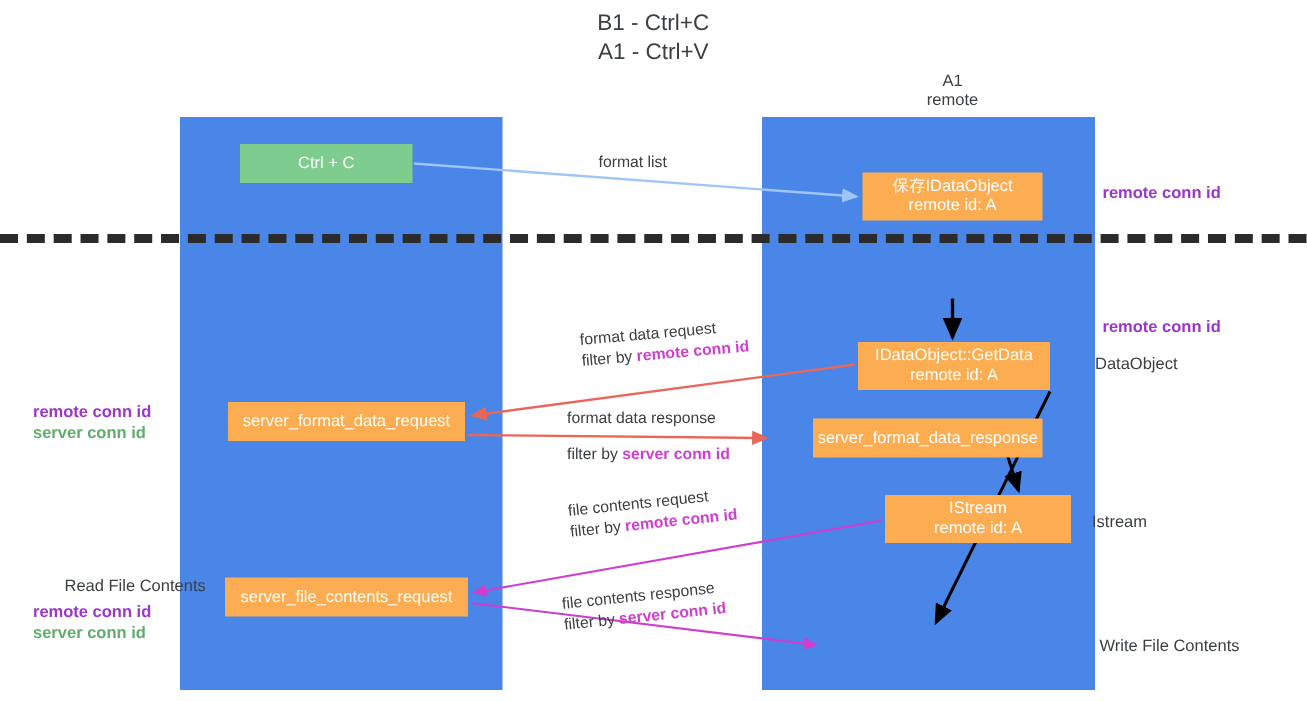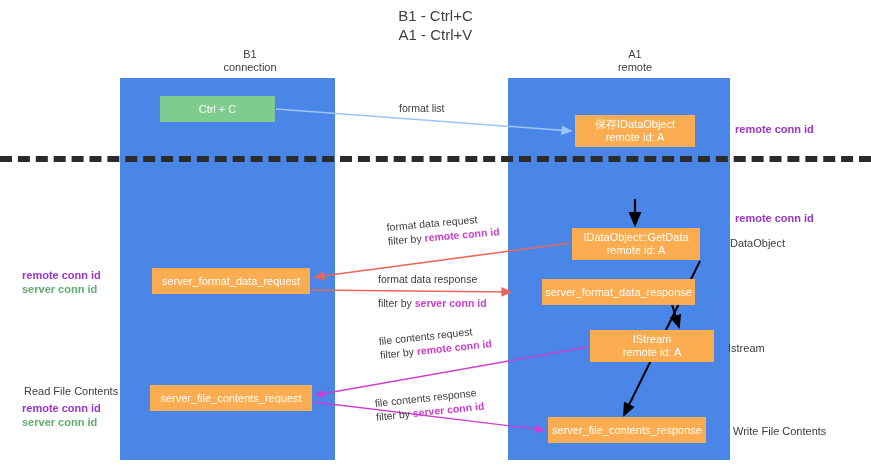--- a/index.html
+++ b/index.html
@@ -62,21 +62,21 @@
   .side .purple{color:#9b36c9;font-weight:bold;}
   .side .green{color:#5fae6e;font-weight:bold;}
   .side .plain{color:#3c4043;}
 
   #s-remote1{left:735px;top:122px;}
   #s-remote2{left:735px;top:211px;}
   #s-dataobject{left:730px;top:236px;}
   #s-istream{left:728px;top:341px;}
   #s-writefile{left:733px;top:424px;}
   #s-left-conn{left:22px;top:268px;text-align:left;}
-  #s-readfile{left:24px;top:384px;}
+  #s-readfile{left:43px;top:384px;}
   #s-left-conn2{left:22px;top:401px;}
 
   
   .elabel{
     position:absolute;font-size:10.5px;line-height:14px;color:#3c4043;
     white-space:nowrap;
   }
   .elabel .purple{color:#cf3ecf;font-weight:bold;}
 
   #e-formatlist{left:399px;top:101px;}
@@ -90,24 +90,20 @@
 </head>
 <body>
 
 <div id="stage">
 
   <div class="title">
     <div>B1 - Ctrl+C</div>
     <div>A1 - Ctrl+V</div>
   </div>
 
-  <div class="colhead" id="head-b1">
-    <div>B1</div>
-    <div>connection</div>
-  </div>
   <div class="colhead" id="head-a1">
     <div>A1</div>
     <div>remote</div>
   </div>
 
   <div class="lane" id="lane-b1"></div>
   <div class="lane" id="lane-a1"></div>
 
   <svg id="wires" viewBox="0 0 871 467">
     <defs>
@@ -169,23 +165,20 @@
 
   <div class="node orange" id="n-istream">
     <div>IStream</div>
     <div class="l2">remote id: A</div>
   </div>
 
   <div class="node orange" id="n-sfcreq">
     <div>server_file_contents_request</div>
   </div>
 
-  <div class="node orange" id="n-sfcresp">
-    <div>server_file_contents_response</div>
-  </div>
 
   <div class="elabel" id="e-formatlist">
     <div>format list</div>
   </div>
 
   <div class="elabel" id="e-fdreq">
     <div>format data request</div>
     <div>
       <span>filter by </span><span class="purple">remote conn id</span>
     </div>

